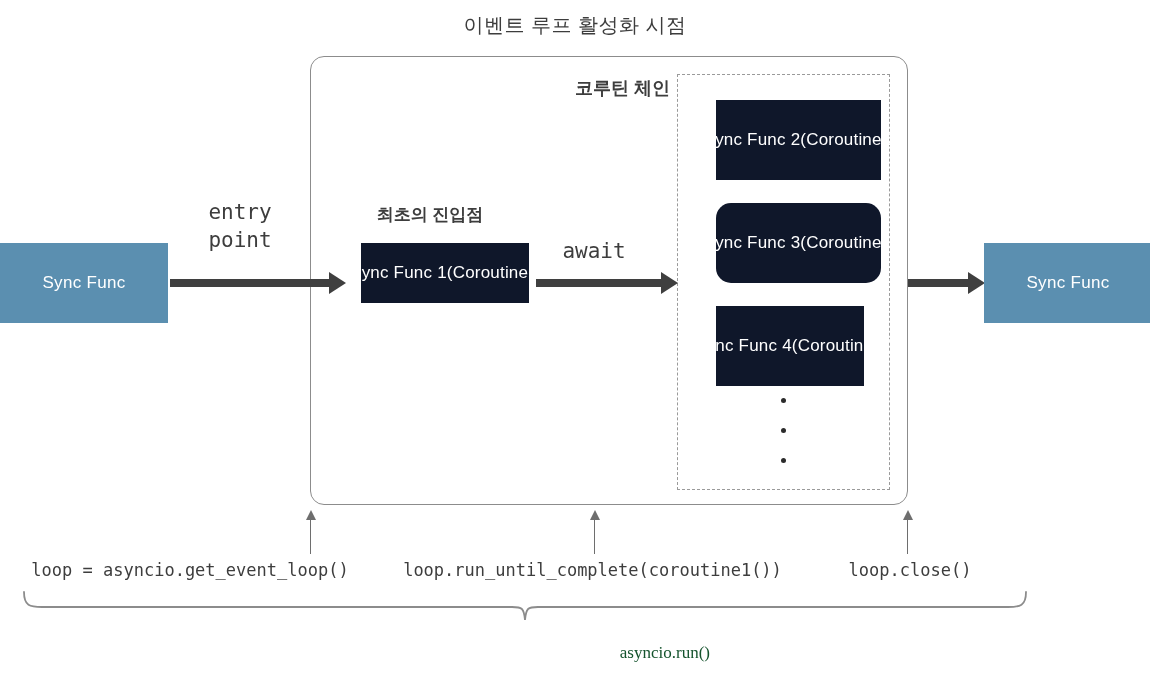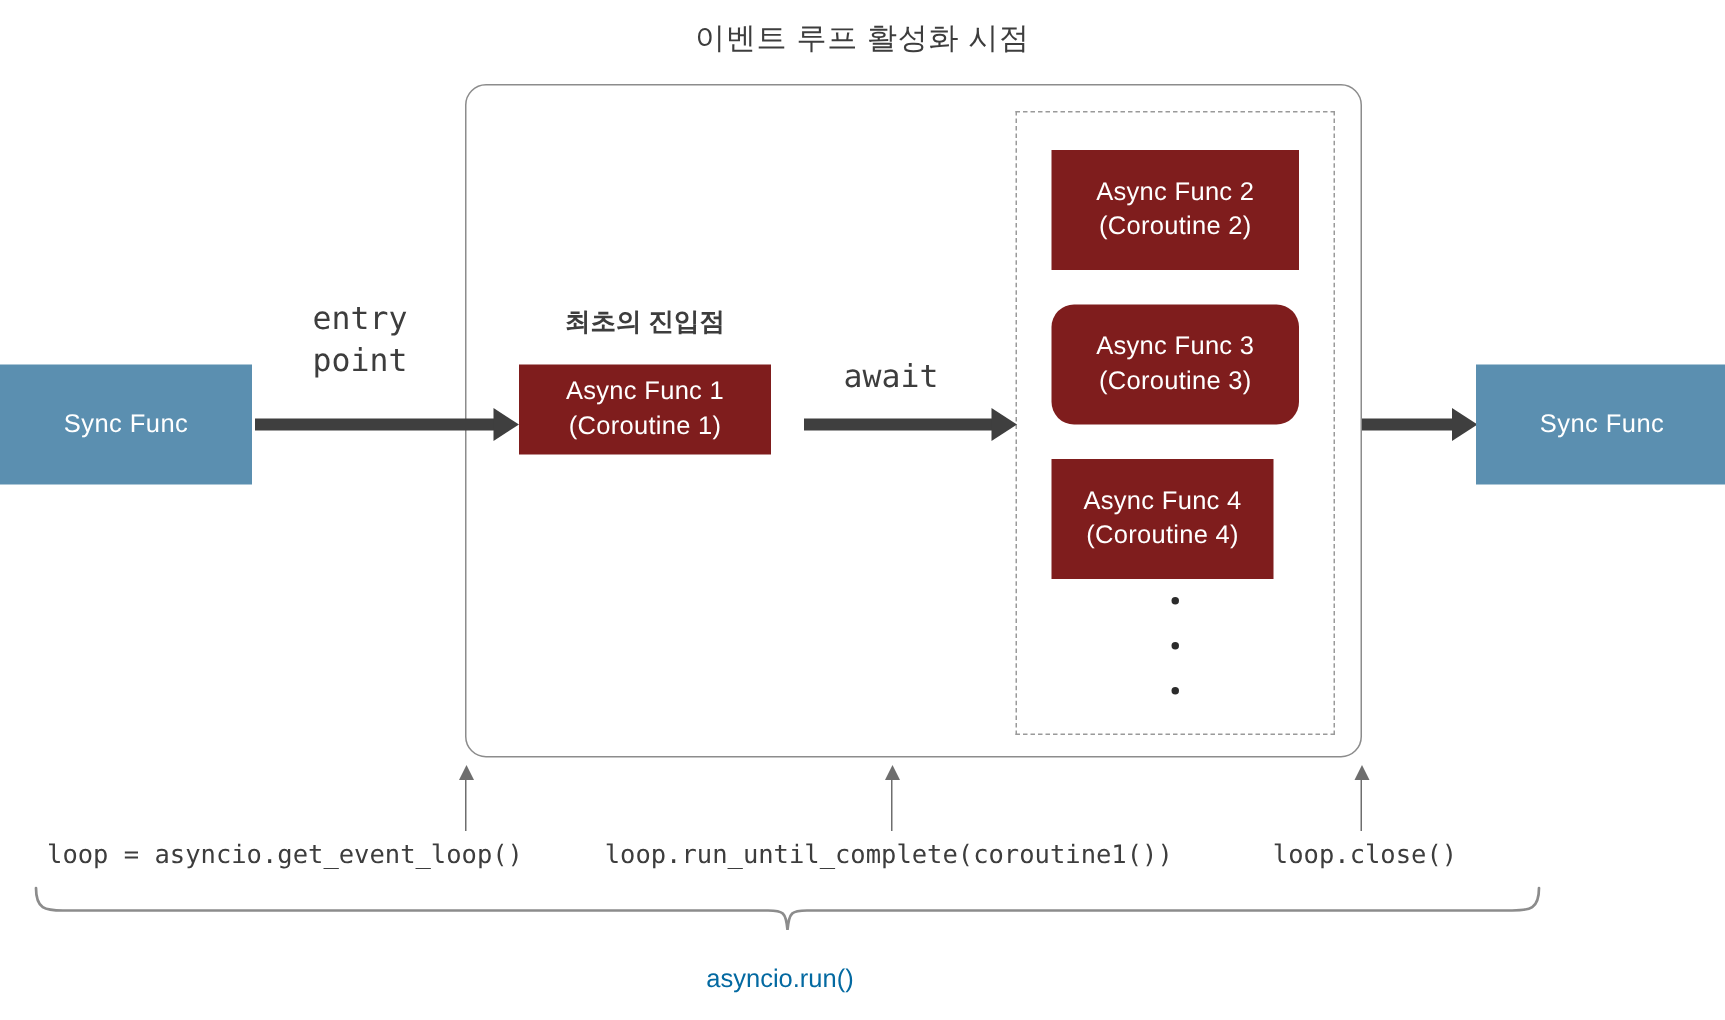--- a/index.html
+++ b/index.html
@@ -73,26 +73,27 @@
   .sync-box-left  { left: 0px;   top: 243px; }
   .sync-box-right { left: 984px; top: 243px; }
   .sync-box .label {
     color: #ffffff;
     font-size: 17px;
     letter-spacing: 0.3px;
   }
 
   
   .coro-box {
-    background: #7f1d1d;
+    background: #0f172a;
     display: flex;
-    flex-direction: column;
+    flex-direction: row;
     align-items: center;
     justify-content: center;
     line-height: 1.35;
+    margin-left: 15px;
   }
   .coro-box .line {
     color: #ffffff;
     font-size: 17px;
     letter-spacing: 0.2px;
     white-space: nowrap;
   }
   .coro-1 { left: 346px; top: 243px; width: 168px; height: 60px; text-align: right; }
   .coro-2 { left: 701px; top: 100px; width: 165px; height: 80px; }
   .coro-3 { left: 701px; top: 203px; width: 165px; height: 80px; border-radius: 15px; }
@@ -209,36 +210,37 @@
   .code-1 { left: 30px;  top: 560px; width: 320px; }
   .code-2 { left: 400px; top: 560px; width: 385px; }
   .code-3 { left: 830px; top: 560px; width: 160px; }
 
   
   .brace-wrap { left: 20px; top: 590px; width: 1010px; height: 40px; }
   .brace-caption {
     left: 330px;
     top: 643px;
     width: 380px;
-    text-align: center;
-    font-family: Liberation Sans, sans-serif;
-    font-size: 17px;
-    color: #0369a1;
+    text-align: right;
+    font-family: Liberation Serif, serif;
+    font-size: 17px;
+    color: #14532d;
   }
 </style>
 </head>
 <body>
 
 <div id="canvas">
 
   <div class="abs diagram-title">이벤트 루프 활성화 시점</div>
 
   <div class="abs loop-box"></div>
 
   <div class="abs chain-box"></div>
+  <div class="abs chain-label">코루틴 체인</div>
 
   <div class="abs sync-box sync-box-left">
     <span class="label">Sync Func</span>
   </div>
 
   <div class="abs mono entry-point">
     <div>entry</div>
     <div>point</div>
   </div>
 

